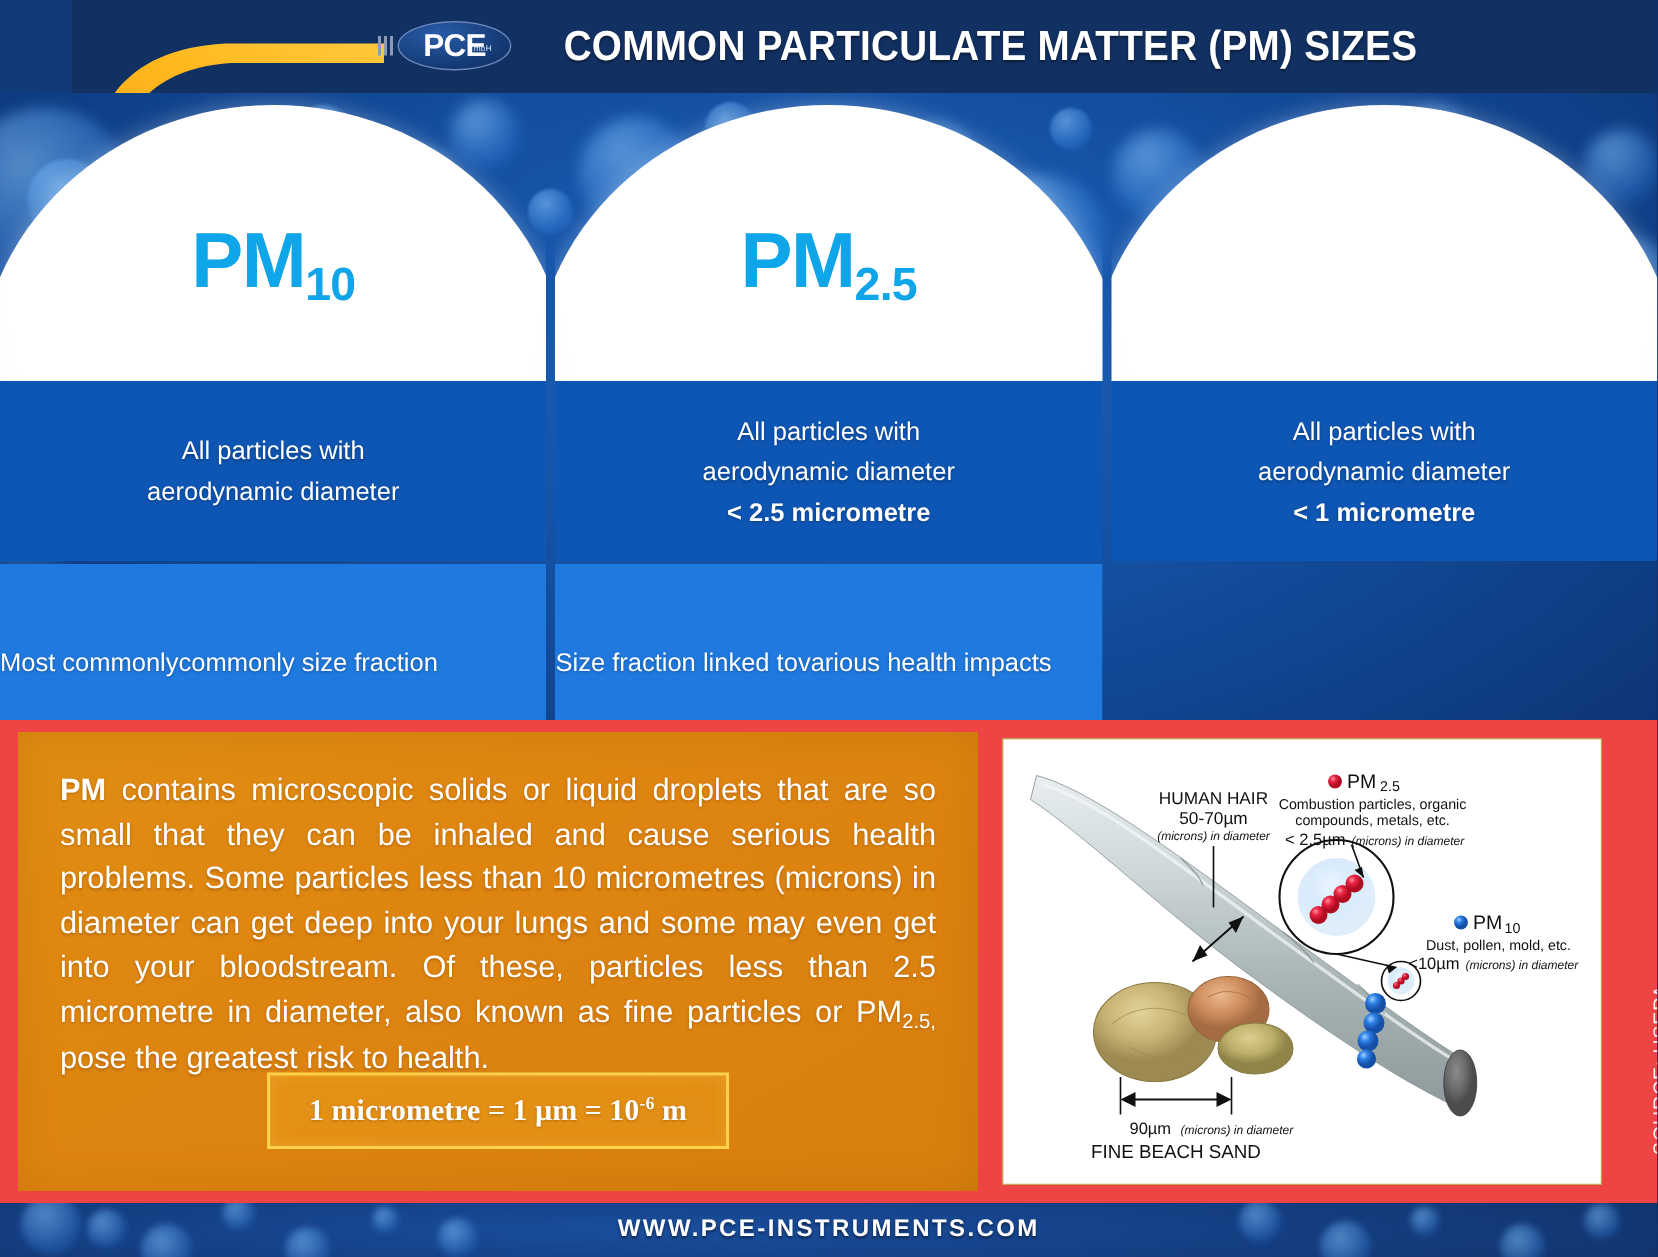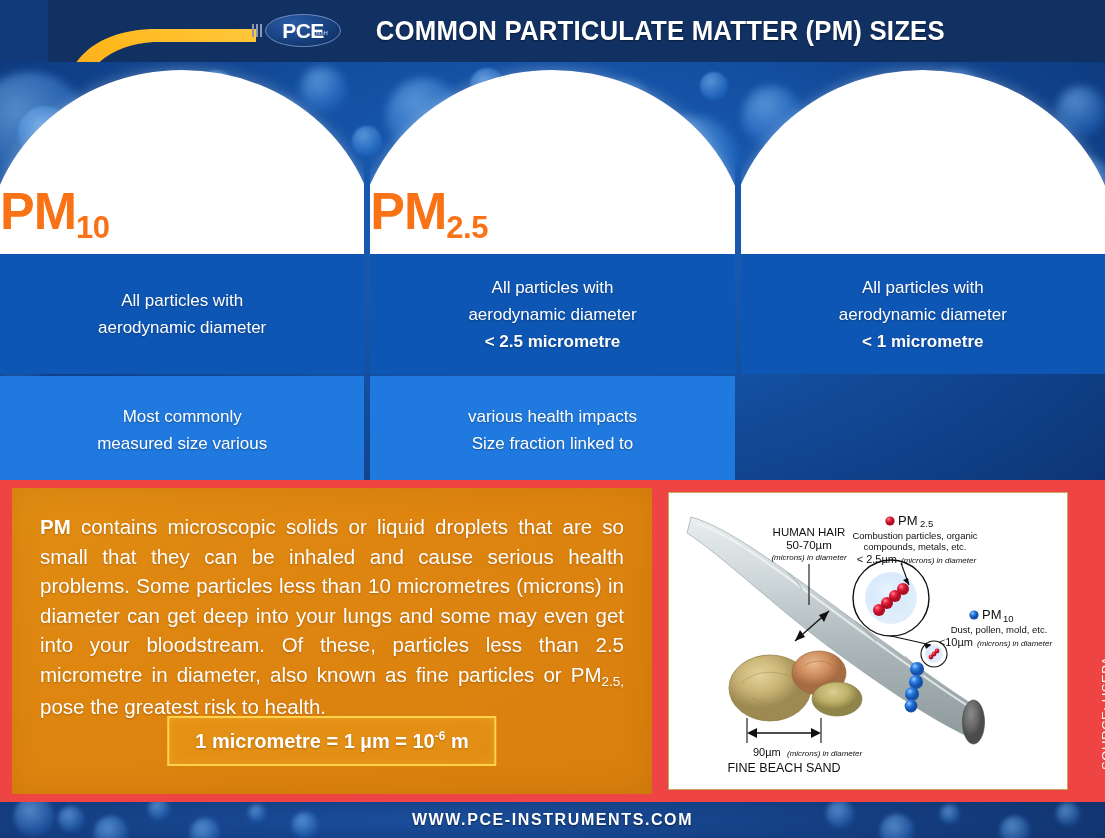--- a/index.html
+++ b/index.html
@@ -116,27 +116,27 @@
     top: 8px;
     width: 108%;
     height: 370px;
     border-radius: 50%;
     background: radial-gradient(ellipse at 50% 20%, #ffffff 0%, #ffffff 66%, #f3f7fb 86%, #e6edf5 100%);
     box-shadow: 0 0 14px rgba(255,255,255,0.30);
   }
   .card-label {
     position: absolute; left: 0; top: 86px;
     width: 100%;
-    color: #f97316;
+    text-align: center;
+    color: #0ea5e9;
     font-size: 52px; font-weight: bold;
     letter-spacing: -1px;
     line-height: 1;
     z-index: 3;
     text-shadow: 0 1px 0 rgba(255,255,255,0.9);
-    margin-top: 37px;
   }
   .card-label sub {
     font-size: 31px;
     font-weight: bold;
     vertical-align: baseline;
     position: relative;
     bottom: -9px;
     letter-spacing: -0.5px;
   }
   .card-band-dark {
@@ -144,21 +144,21 @@
     width: 100%; height: 120px;
     background: #0e56b4;
     display: flex; flex-direction: column;
     align-items: center; justify-content: center;
     padding: 0 8px;
   }
   .card-band-light {
     position: absolute; left: 0; top: 314px;
     width: 100%; height: 104px;
     background: #2079de;
-    display: flex; flex-direction: column;
+    display: flex; flex-direction: row;
     align-items: center; justify-content: flex-start;
     padding-top: 27px;
   }
   .band-line {
     color: #ffffff;
     font-size: 17px;
     line-height: 27px;
     text-align: center;
     white-space: nowrap;
     text-shadow: 0 1px 2px rgba(0,0,0,0.30);
@@ -204,20 +204,21 @@
     bottom: 28px;
     padding: 11px 26px;
     border: 2px solid #ffd24a;
     background: rgba(255,190,40,0.22);
     box-shadow: 0 0 10px rgba(255,210,90,0.25) inset;
   }
   #formula-text {
     color: #ffffff; font-size: 20px; font-weight: bold;
     white-space: nowrap;
     text-shadow: 0 1px 2px rgba(120,65,0,0.45);
+    font-family: Liberation Serif, serif;
   }
   #formula-text sup { font-size: 12px; vertical-align: super; }
 
   #image-panel {
     position: relative;
     width: 400px; height: 298px;
     margin-top: 4px;
     margin-left: 6px;
     background: #ffffff;
     border: 1px solid #c8a55a;
@@ -327,39 +328,39 @@
       </div>
       <div class="card-label">
         <span>PM</span><sub>10</sub>
       </div>
       <div class="card-band-dark">
         <div class="band-line">All particles with</div>
         <div class="band-line">aerodynamic diameter</div>
       </div>
       <div class="card-band-light">
         <div class="band-line">Most commonly</div>
-        <div class="band-line">measured size various</div>
+        <div class="band-line">commonly size fraction</div>
       </div>
     </div>
 
     <div class="card">
       <div class="card-dome-wrap">
         <div class="card-dome"></div>
       </div>
       <div class="card-label">
         <span>PM</span><sub>2.5</sub>
       </div>
       <div class="card-band-dark">
         <div class="band-line">All particles with</div>
         <div class="band-line">aerodynamic diameter</div>
         <div class="band-line bold">&lt; 2.5 micrometre</div>
       </div>
       <div class="card-band-light">
+        <div class="band-line">Size fraction linked to</div>
         <div class="band-line">various health impacts</div>
-        <div class="band-line">Size fraction linked to</div>
       </div>
     </div>
 
     <div class="card">
       <div class="card-dome-wrap">
         <div class="card-dome"></div>
       </div>
       <div class="card-band-dark">
         <div class="band-line">All particles with</div>
         <div class="band-line">aerodynamic diameter</div>

